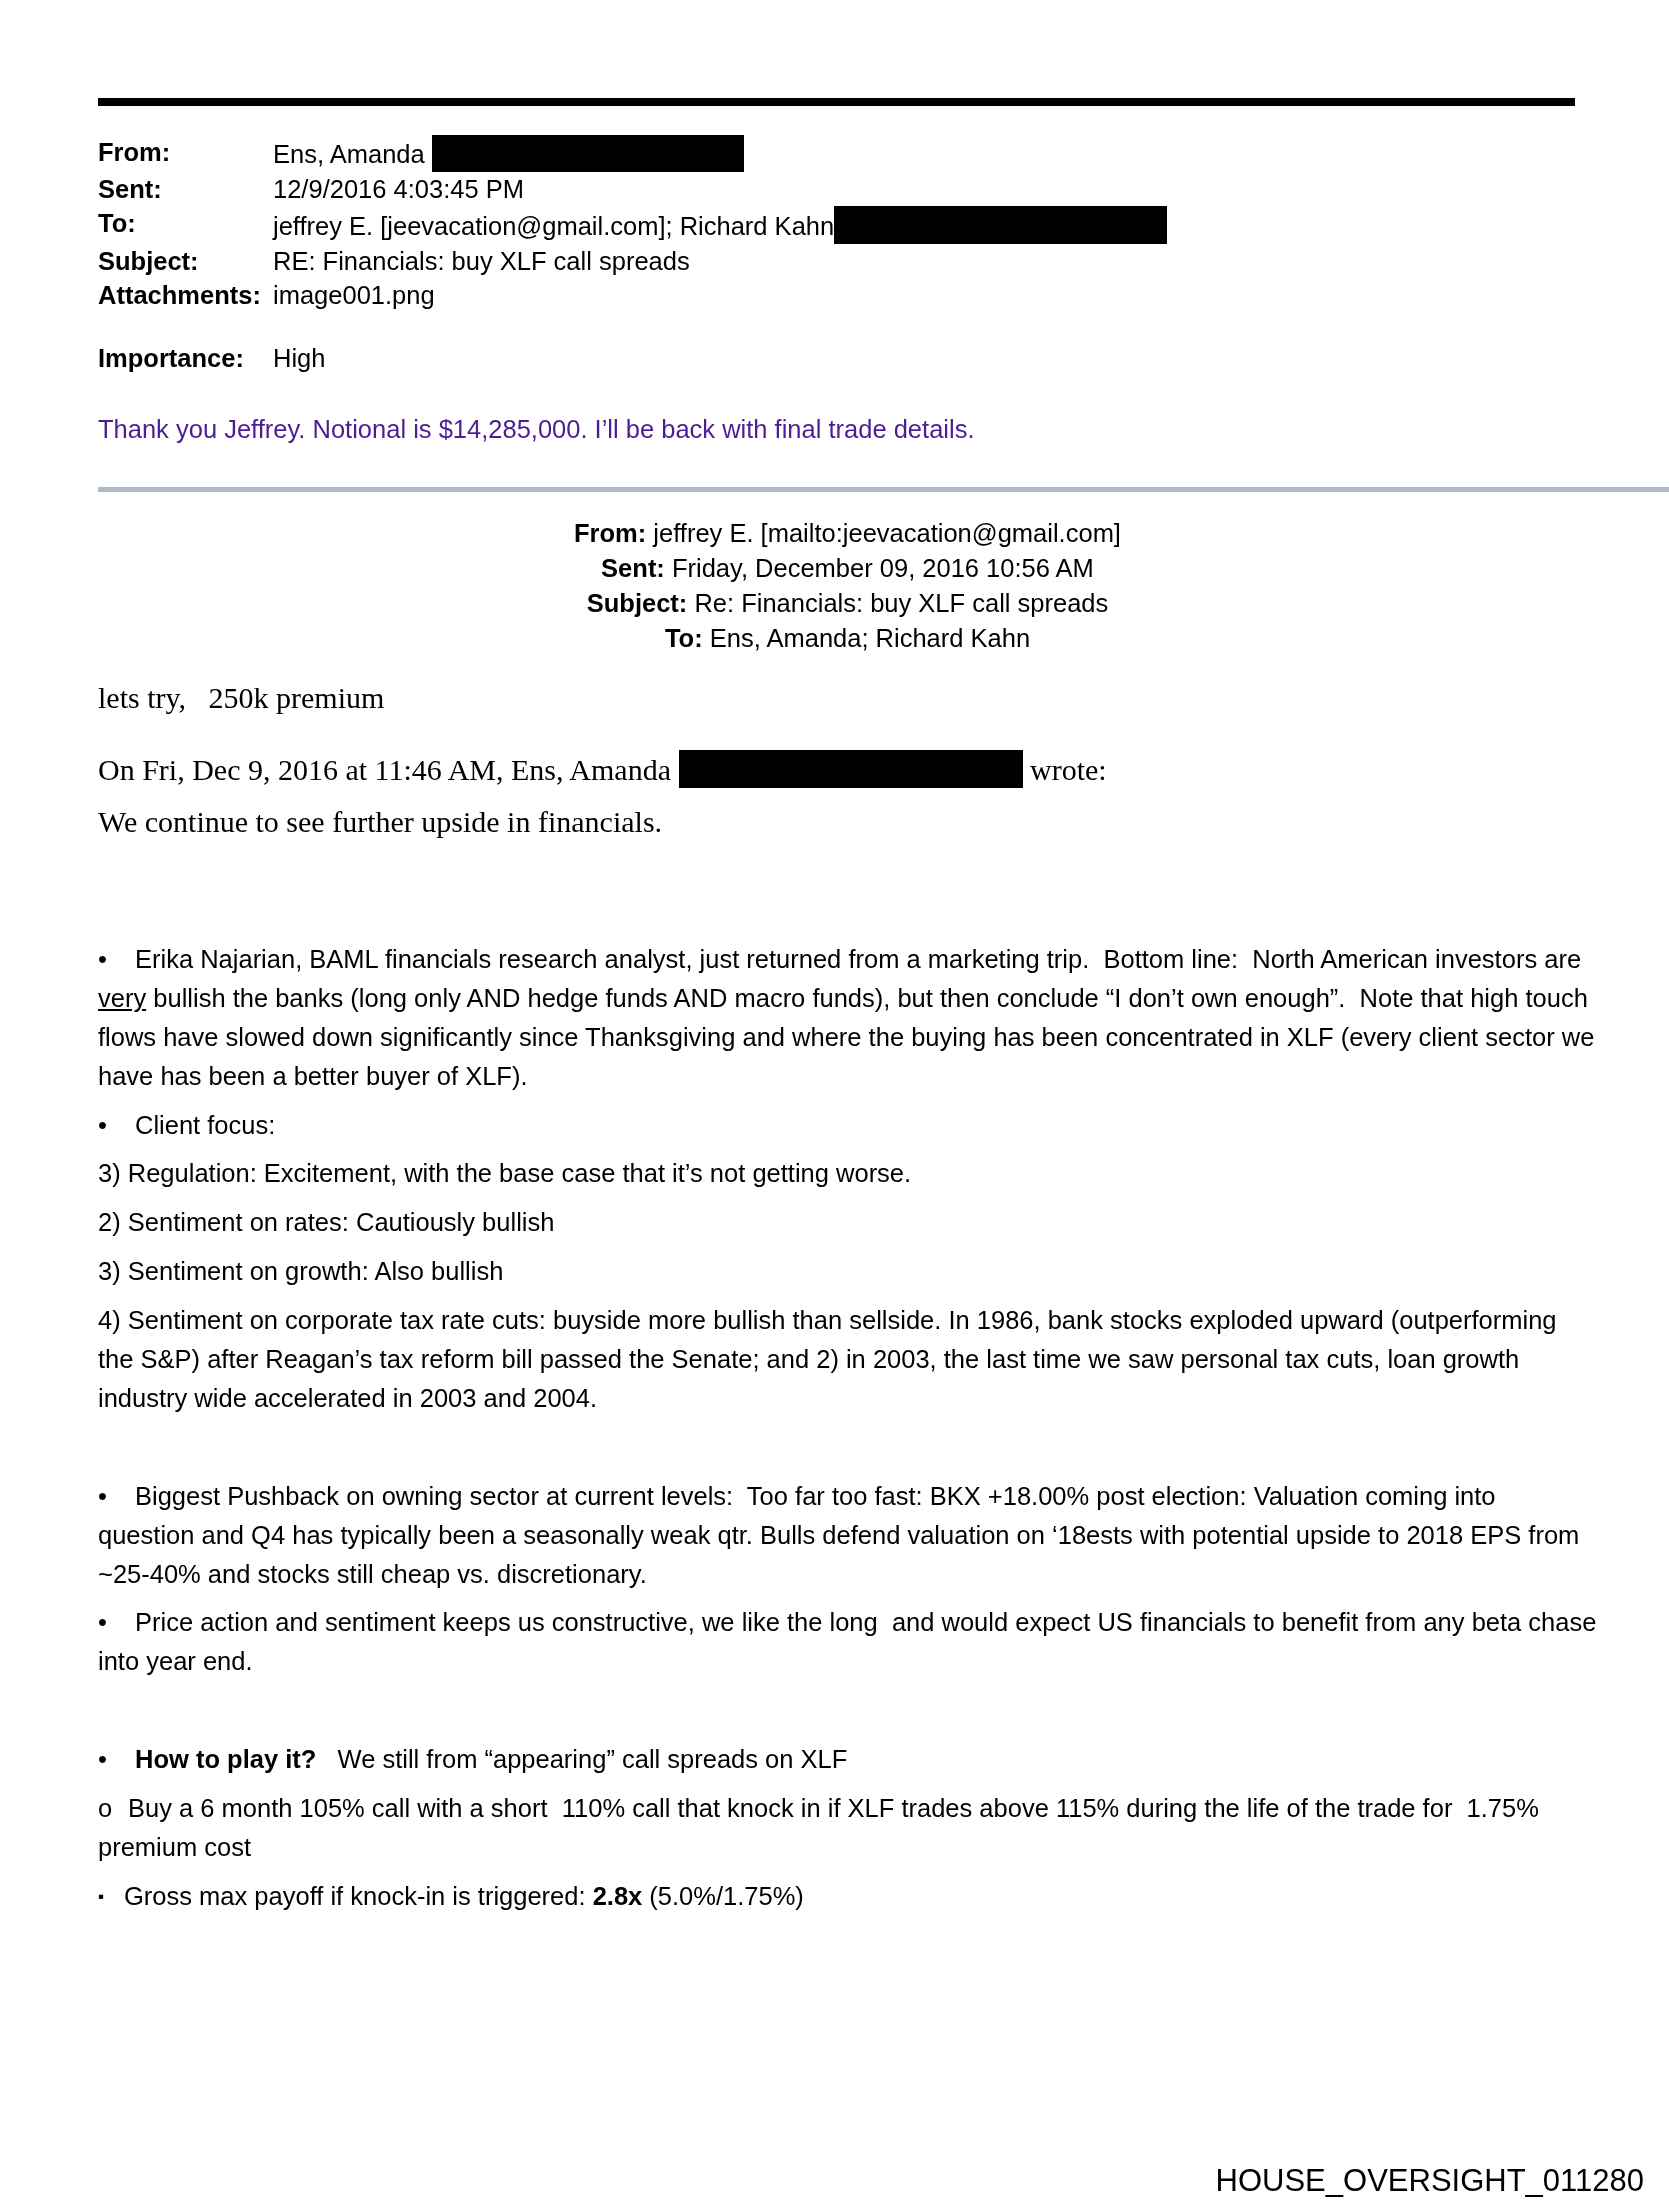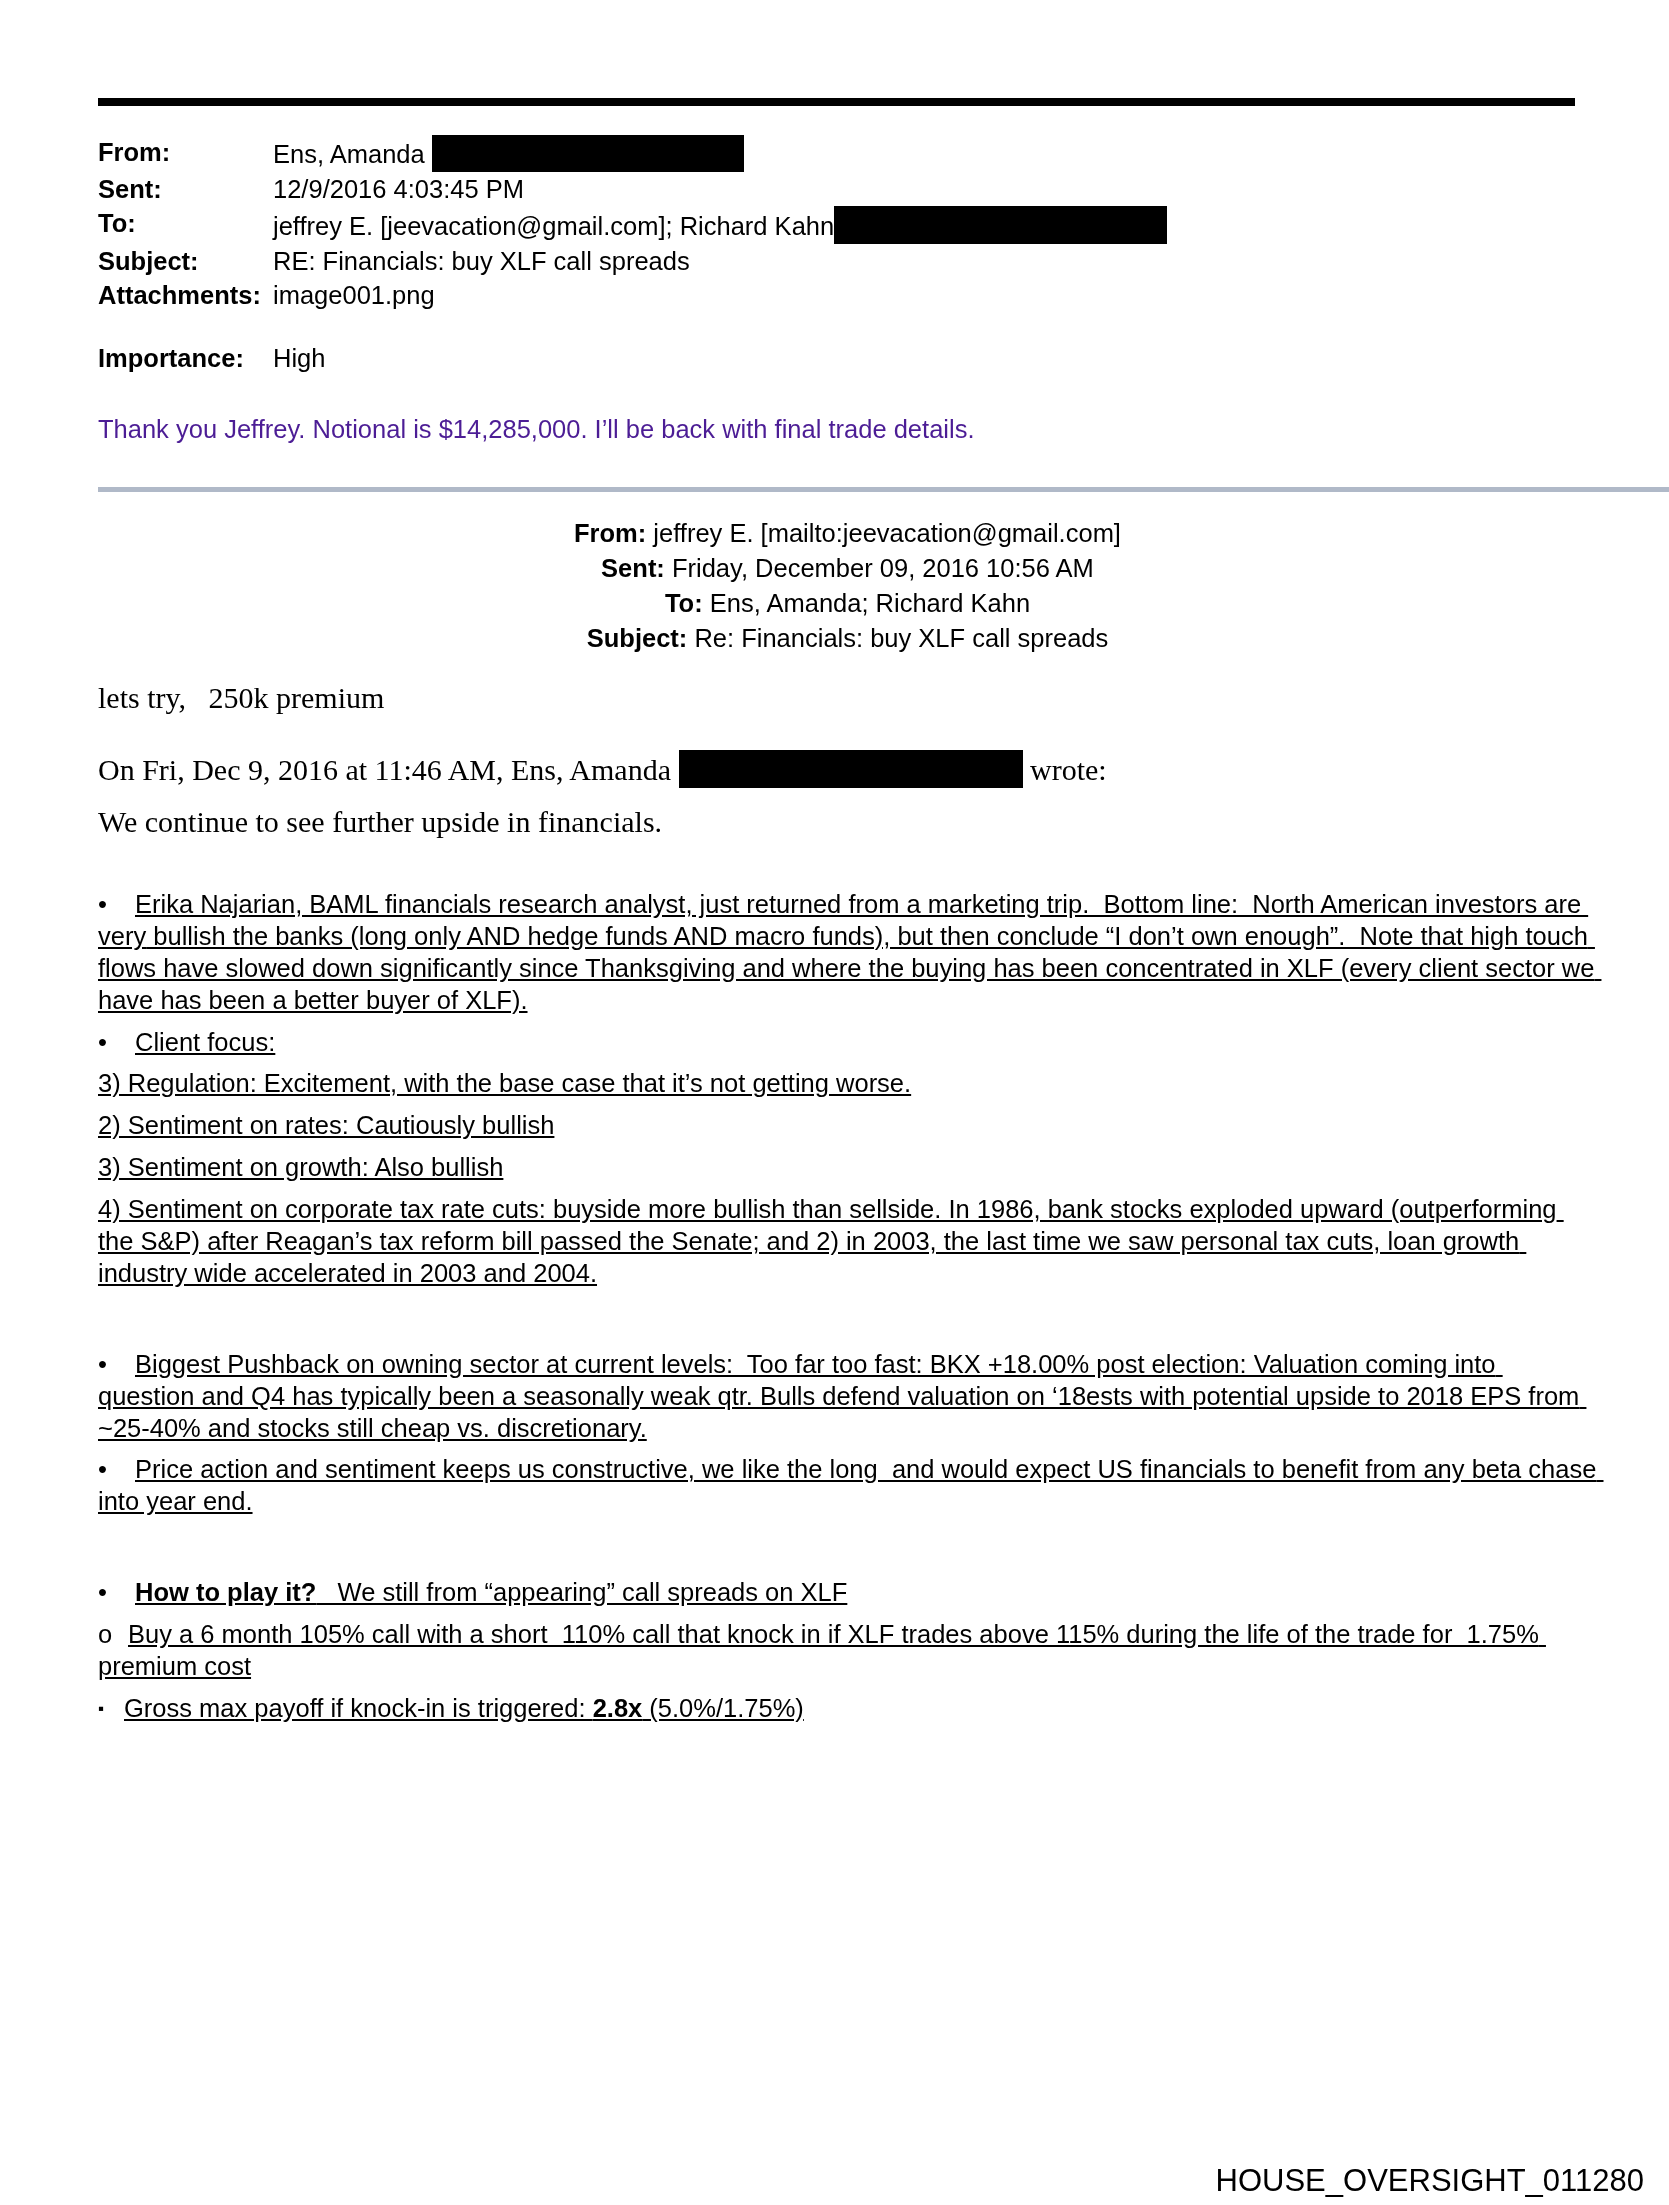--- a/index.html
+++ b/index.html
@@ -36,21 +36,21 @@
   .hdr2 { margin-top:23.6px; font-size:25.5px; line-height:35px;text-align:center; }
   .hdr2 .lbl { font-weight:bold; }
 
   
   .serif { font-family:"Liberation Serif", serif; font-size:30px; line-height:37px; white-space:pre-wrap; }
   .serif-1 { margin-top:23.6px; }
   .serif-2 { margin-top:34px; }
   .serif-3 { margin-top:14.4px; }
 
   
-  .body-block { margin-top:48px; font-size:25.5px; line-height:32px;text-decoration:underline; }
+  .body-block { margin-top:100px; font-size:25.5px; line-height:39px; }
   .p { margin:0 0 9.8px 0; white-space:pre-wrap; }
   .blank { height:49px; }
   .bul-round  { display:inline-block; width:37px; }
   .bul-circle { display:inline-block; width:30px; }
   .bul-square { display:inline-block; width:26px; font-size:17px; vertical-align:2.6px; }
   .u { text-decoration:underline; }
   .b { font-weight:bold; }
   .p-serif { font-family:"Liberation Serif", serif; font-size:30px; }
 
   .bates {
@@ -94,22 +94,22 @@
       </div>
     </div>
 
     <div class="blue-note">Thank you Jeffrey. Notional is $14,285,000. I’ll be back with final trade details.</div>
 
     <div class="sep"></div>
 
     <div class="hdr2">
       <div><span class="lbl">From:</span><span> jeffrey E. [mailto:jeevacation@gmail.com]</span></div>
       <div><span class="lbl">Sent:</span><span> Friday, December 09, 2016 10:56 AM</span></div>
+      <div><span class="lbl">Subject:</span><span> Re: Financials: buy XLF call spreads</span></div>
       <div><span class="lbl">To:</span><span> Ens, Amanda; Richard Kahn</span></div>
-      <div><span class="lbl">Subject:</span><span> Re: Financials: buy XLF call spreads</span></div>
     </div>
 
     <div class="serif serif-1">lets try,   250k premium</div>
 
     <div class="serif serif-2"><span>On Fri, Dec 9, 2016 at 11:46 AM, Ens, Amanda </span><span class="redact redact-quote"></span><span> wrote:</span></div>
 
     <div class="serif serif-3">We continue to see further upside in financials.</div>
 
     <div class="body-block">
 

